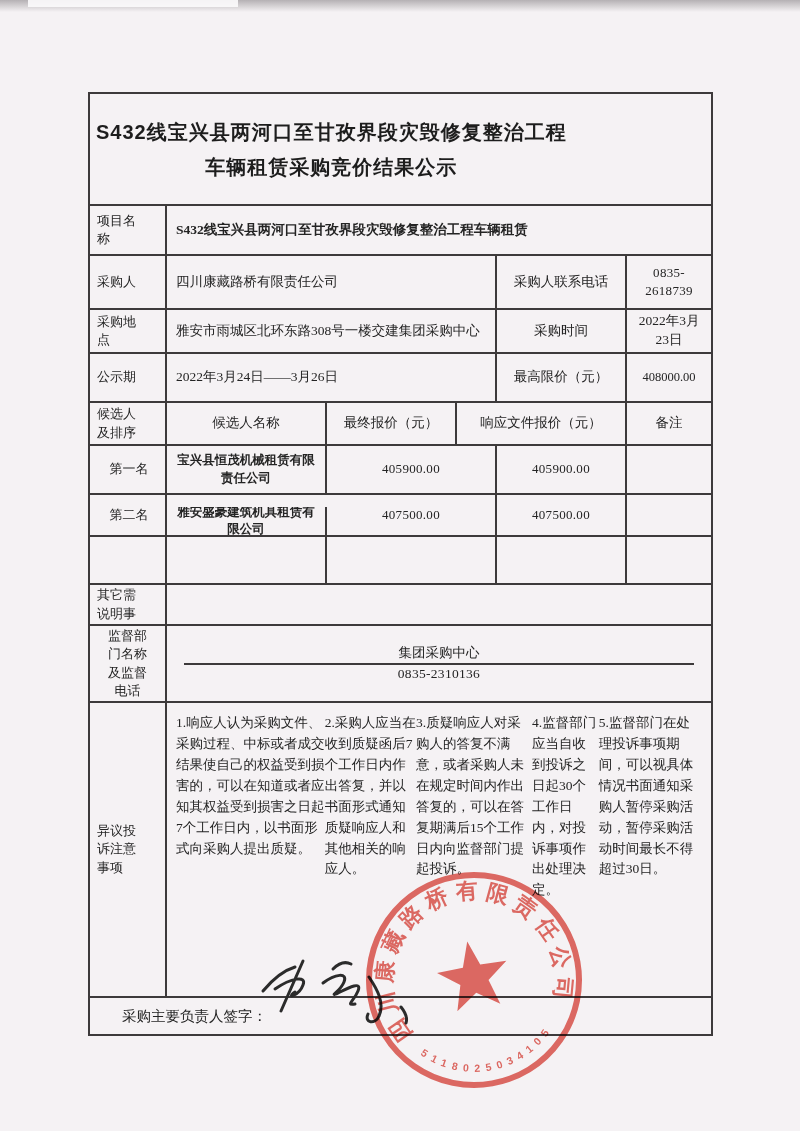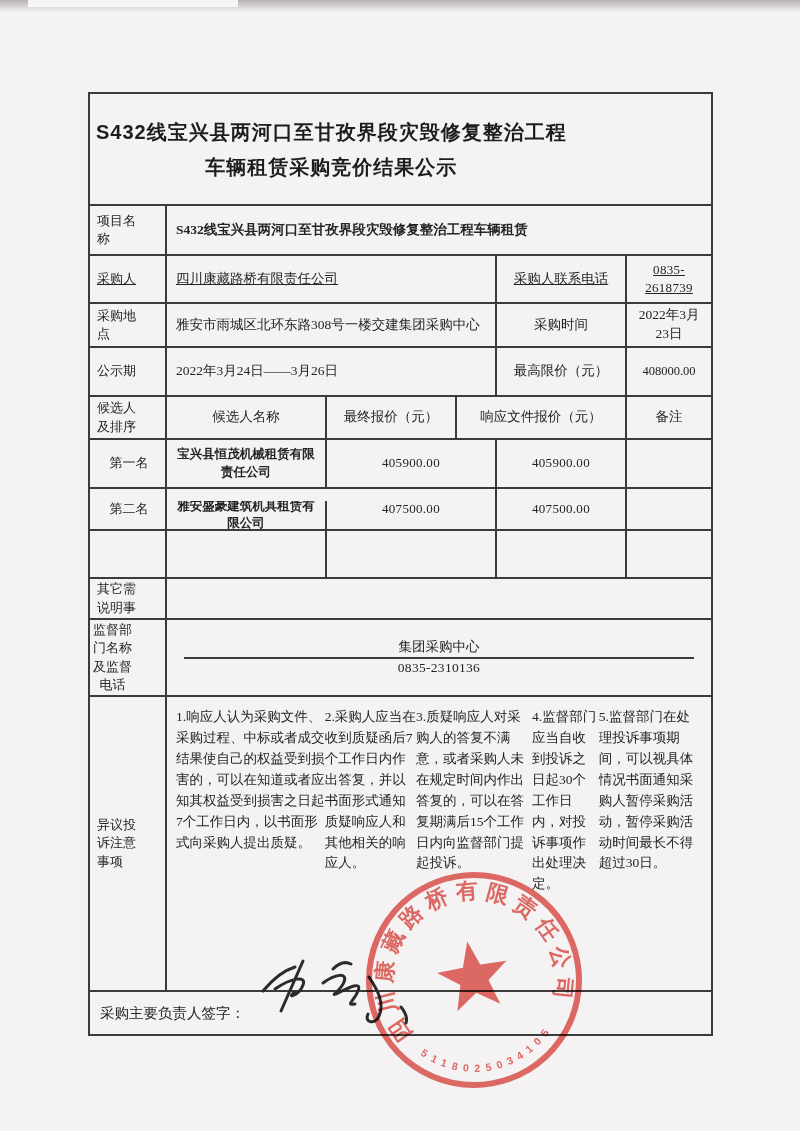--- a/index.html
+++ b/index.html
@@ -26,33 +26,33 @@
 
   .w-label{width:77px;flex:none;}
   .w-330{width:330px;flex:none;}
   .w-160{width:160px;flex:none;}
   .w-170{width:170px;flex:none;}
   .w-130{width:130px;flex:none;}
   .grow{flex:1;}
 
   .label{font-size:13px;padding:2px 4px 2px 7px;}
   .label .wrap3{display:inline-block;width:41px;text-align:left;letter-spacing:0;}
-  .label-center{padding:20px 2px;font-size:13px;}
+  .label-center{justify-content:center;padding:20px 2px;font-size:13px;}
   .label-center .wrap3{display:inline-block;width:41px;text-align:center;}
   .center{justify-content:center;text-align:center;}
   .left{justify-content:flex-start;text-align:left;padding-left:9px;}
   .bold{font-weight:bold;}
   .num{font-size:13px;letter-spacing:.3px;}
   .small-num{font-size:12.5px;}
 
   .r-title{height:112px;}
   .title-cell{flex-direction:column;justify-content:center;align-items:center;gap:7px;
     font-family:"Liberation Sans","DejaVu Sans",sans-serif;
     font-weight:bold;font-size:20px;letter-spacing:1px;color:#1d1d1d;}
-  .r2{height:50px;} .r3{height:48px;text-decoration:underline;} .r4{height:44px;} .r5{height:49px;}
+  .r2{height:50px;} .r3{height:54px;} .r4{height:44px;} .r5{height:49px;}
   .r6{height:43px;} .r7{height:49px;} .r8{height:42px;} .r9{height:48px;}
   .r10{height:41px;} .r11{height:77px;} .r12{height:295px;}
 
   .sub{display:flex;flex-direction:column;flex:1;}
   .subrow{flex:1;display:flex;align-items:center;justify-content:center;
     font-size:13.5px;box-sizing:border-box;}
   .subrow.first{border-bottom:2px solid #3d3a3b;}
 
   .obj-text{flex-direction:row;align-items:flex-start;justify-content:center;
     padding:10px 8px 10px 9px;font-size:13.5px;line-height:1.55;}
@@ -177,21 +177,21 @@
     <div class="cell end grow obj-text">
       <span class="obj-item">1.响应人认为采购文件、采购过程、中标或者成交结果使自己的权益受到损害的，可以在知道或者应知其权益受到损害之日起7个工作日内，以书面形式向采购人提出质疑。</span>
       <span class="obj-item">2.采购人应当在收到质疑函后7个工作日内作出答复，并以书面形式通知质疑响应人和其他相关的响应人。</span>
       <span class="obj-item">3.质疑响应人对采购人的答复不满意，或者采购人未在规定时间内作出答复的，可以在答复期满后15个工作日内向监督部门提起投诉。</span>
       <span class="obj-item">4.监督部门应当自收到投诉之日起30个工作日内，对投诉事项作出处理决定。</span>
       <span class="obj-item">5.监督部门在处理投诉事项期间，可以视具体情况书面通知采购人暂停采购活动，暂停采购活动时间最长不得超过30日。</span>
     </div>
   </div>
 
   <div class="row last sig-row">
-    <div class="cell end grow sig-label" style="border-right:none;">采购主要负责人签字：</div>
+    <div class="cell end grow sig-label" style="border-right:none;margin-left:22px;">采购主要负责人签字：</div>
   </div>
 </div>
 
 <svg class="signature" width="195" height="95" viewBox="0 0 195 95">
   <g fill="none" stroke="#2b2b2b" stroke-width="3" stroke-linecap="round" stroke-linejoin="round">
     <path d="M 10,50 C 20,38 32,29 42,26"></path>
     <path d="M 50,20 C 42,38 34,56 28,70 M 22,48 C 38,37 54,34 50,44 C 46,55 32,58 42,51"></path>
     <path d="M 80,28 C 86,22 92,20 98,23 M 70,42 C 82,33 95,31 91,41 C 87,51 75,56 85,52 C 97,46 109,40 105,50 C 101,60 92,65 102,63"></path>
     <path d="M 116,36 C 124,48 132,62 126,75 C 122,84 111,82 115,73"></path>
     <path d="M 148,66 C 152,71 155,76 153,82"></path>

